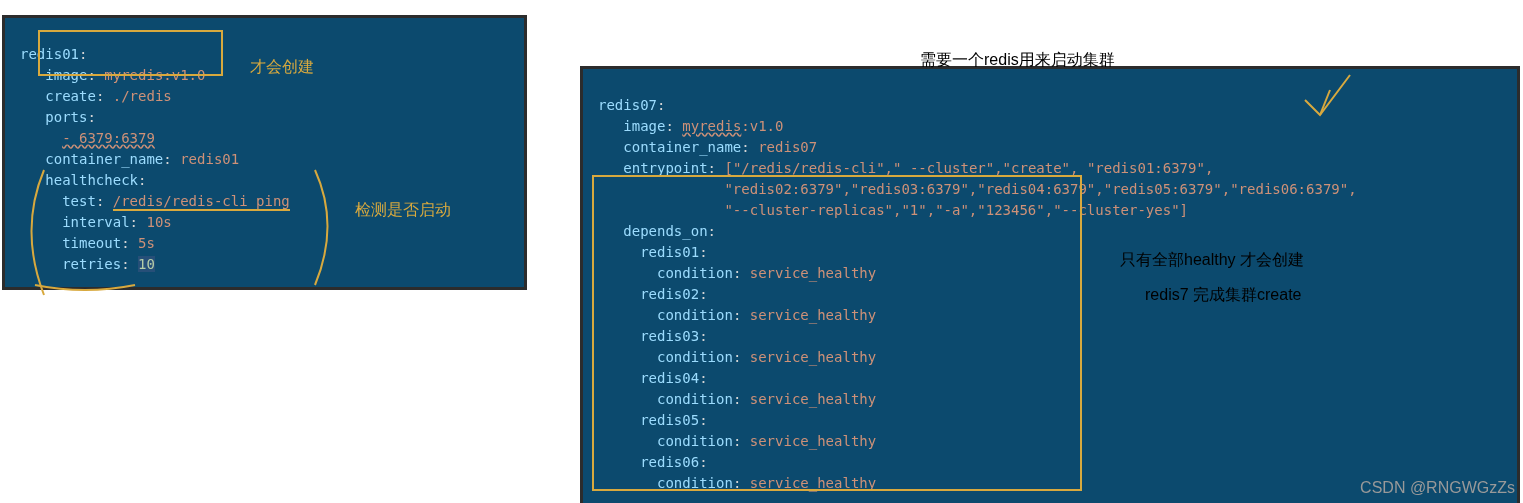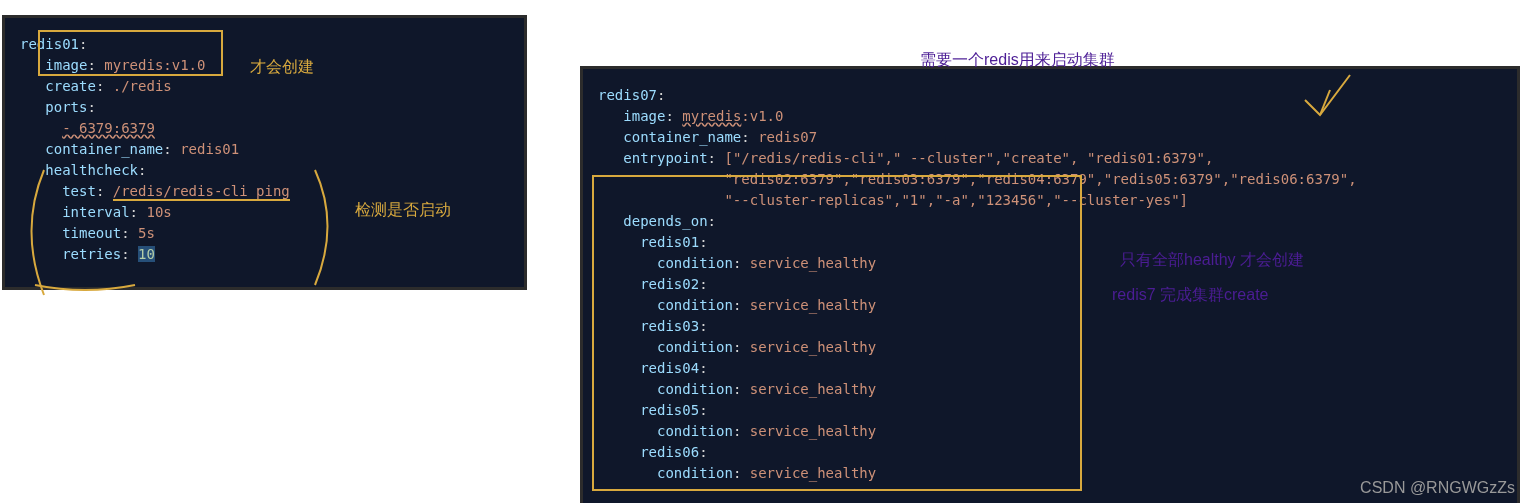--- a/index.html
+++ b/index.html
@@ -5,23 +5,23 @@
     * { margin: 0; padding: 0; box-sizing: border-box; }
     body {
       background-color: #ffffff;
       font-family: 'Consolas', 'Monaco', monospace;
       font-size: 14px;
       width: 1523px;
       height: 503px;
       position: relative;
     }
     .editor {
-      background-color: #0f172a;
+      background-color: #0c4a6e;
       color: #d4d4d4;
-      padding: 16px 15px;
+      padding: 26px 15px;
       line-height: 1.5;
       position: absolute;
       border: 3px solid #2c2c2c;
     }
     .editor-left {
       left: 2px;
       top: 15px;
       width: 525px;
       height: 275px;
     }
@@ -55,21 +55,21 @@
       width: 490px;
       height: 316px;
       pointer-events: none;
     }
     .annotation {
       position: absolute;
       color: #d8a93e;
       font-size: 16px;
       font-family: 'Microsoft YaHei', sans-serif;
     }
-    .annotation-red span { color: #4c1d95; }
+    .annotation-red span { color: #000000; }
     .paren {
       position: absolute;
       pointer-events: none;
     }
     .underline-yellow {
       border-bottom: 2px solid #d8a93e;
     }
     .watermark {
       position: absolute;
       bottom: 6px;
@@ -132,20 +132,20 @@
       <div class="line">       <span class="key">condition</span><span class="white">: </span><span class="value">service_healthy</span></div>
       <div class="line">     <span class="key">redis06</span><span class="white">:</span></div>
       <div class="line">       <span class="key">condition</span><span class="white">: </span><span class="value">service_healthy</span></div>
     </div>
 </div>
 
 <div class="yellow-box-2"></div>
 
 <div class="annotation annotation-red" style="left:920px; top:50px;"><span>需要一个redis用来启动集群</span></div>
 <div class="annotation annotation-red" style="left:1120px; top:250px;"><span>只有全部healthy 才会创建</span></div>
-<div class="annotation annotation-red" style="left:1112px; top:285px;"><span>redis7 完成集群create</span></div>
+<div class="annotation annotation-red" style="left:1145px; top:285px;"><span>redis7 完成集群create</span></div>
 
 <svg class="paren" style="left:1300px; top:70px;" width="60" height="50">
   <path d="M 5 30 L 20 45 L 50 5" stroke="#d8a93e" stroke-width="2" fill="none"></path>
   <path d="M 20 45 L 30 20" stroke="#d8a93e" stroke-width="2" fill="none"></path>
 </svg>
 
 <div class="watermark">CSDN @RNGWGzZs</div>
 
 </body></html>

